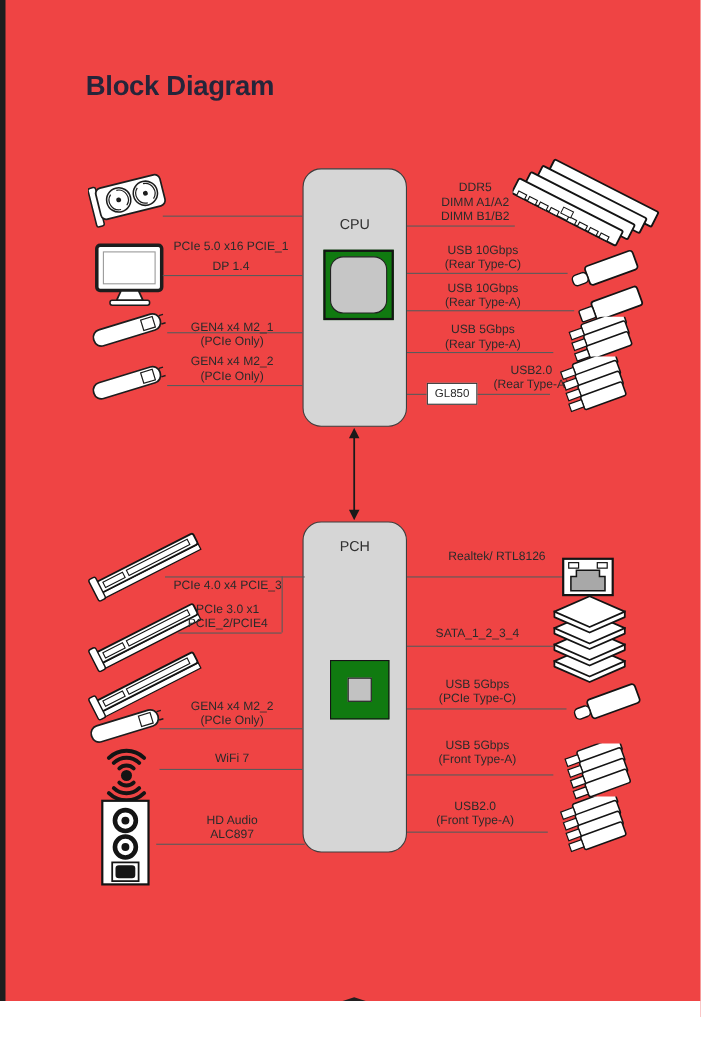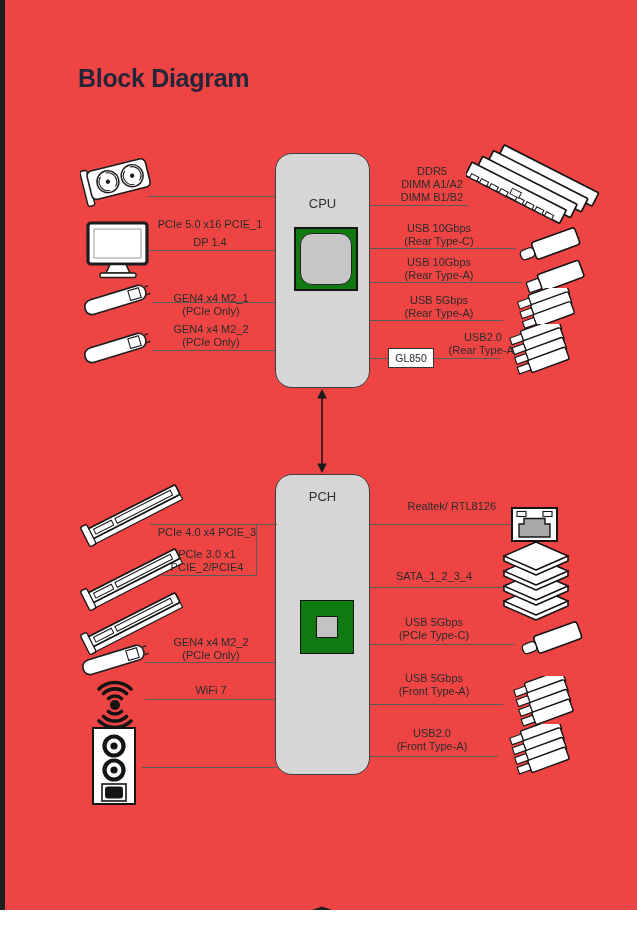--- a/index.html
+++ b/index.html
@@ -375,20 +375,24 @@
   <svg class="ic pl4-ic" width="52" height="82" viewBox="0 0 52 82">
     <rect x="3" y="2" width="42" height="76" fill="#fff" stroke="#141414" stroke-width="2"></rect>
     <circle cx="24" cy="20" r="9.5" fill="#fff" stroke="#141414" stroke-width="4.2"></circle>
     <circle cx="24" cy="20" r="3.6" fill="#141414"></circle>
     <circle cx="24" cy="44" r="9.5" fill="#fff" stroke="#141414" stroke-width="4.2"></circle>
     <circle cx="24" cy="44" r="3.6" fill="#141414"></circle>
     <rect x="12" y="58" width="24" height="17" fill="#fff" stroke="#141414" stroke-width="1.6"></rect>
     <rect x="15" y="60.5" width="18" height="12" rx="3" fill="#161616"></rect>
   </svg>
   <div class="ln pl4-ln"></div>
+  <div class="lbl pl4-lb">
+    <span>HD Audio</span>
+    <span>ALC897</span>
+  </div>
 
   <div class="lbl pr0-lb">
     <span>Realtek/ RTL8126</span>
   </div>
   <div class="ln pr0-ln"></div>
   <svg class="ic pr0-ic" width="50" height="40" viewBox="0 0 50 40">
     <rect x="2" y="4" width="45" height="33" fill="#fff" stroke="#141414" stroke-width="2"></rect>
     <rect x="7" y="7.5" width="9" height="5" fill="#fff" stroke="#141414" stroke-width="1.1"></rect>
     <rect x="33" y="7.5" width="9" height="5" fill="#fff" stroke="#141414" stroke-width="1.1"></rect>
     <path d="M9 33 V20 h5 v-5.5 h21 V20 h5 v13 Z" fill="#a8a8a8" stroke="#141414" stroke-width="1.4"></path>

